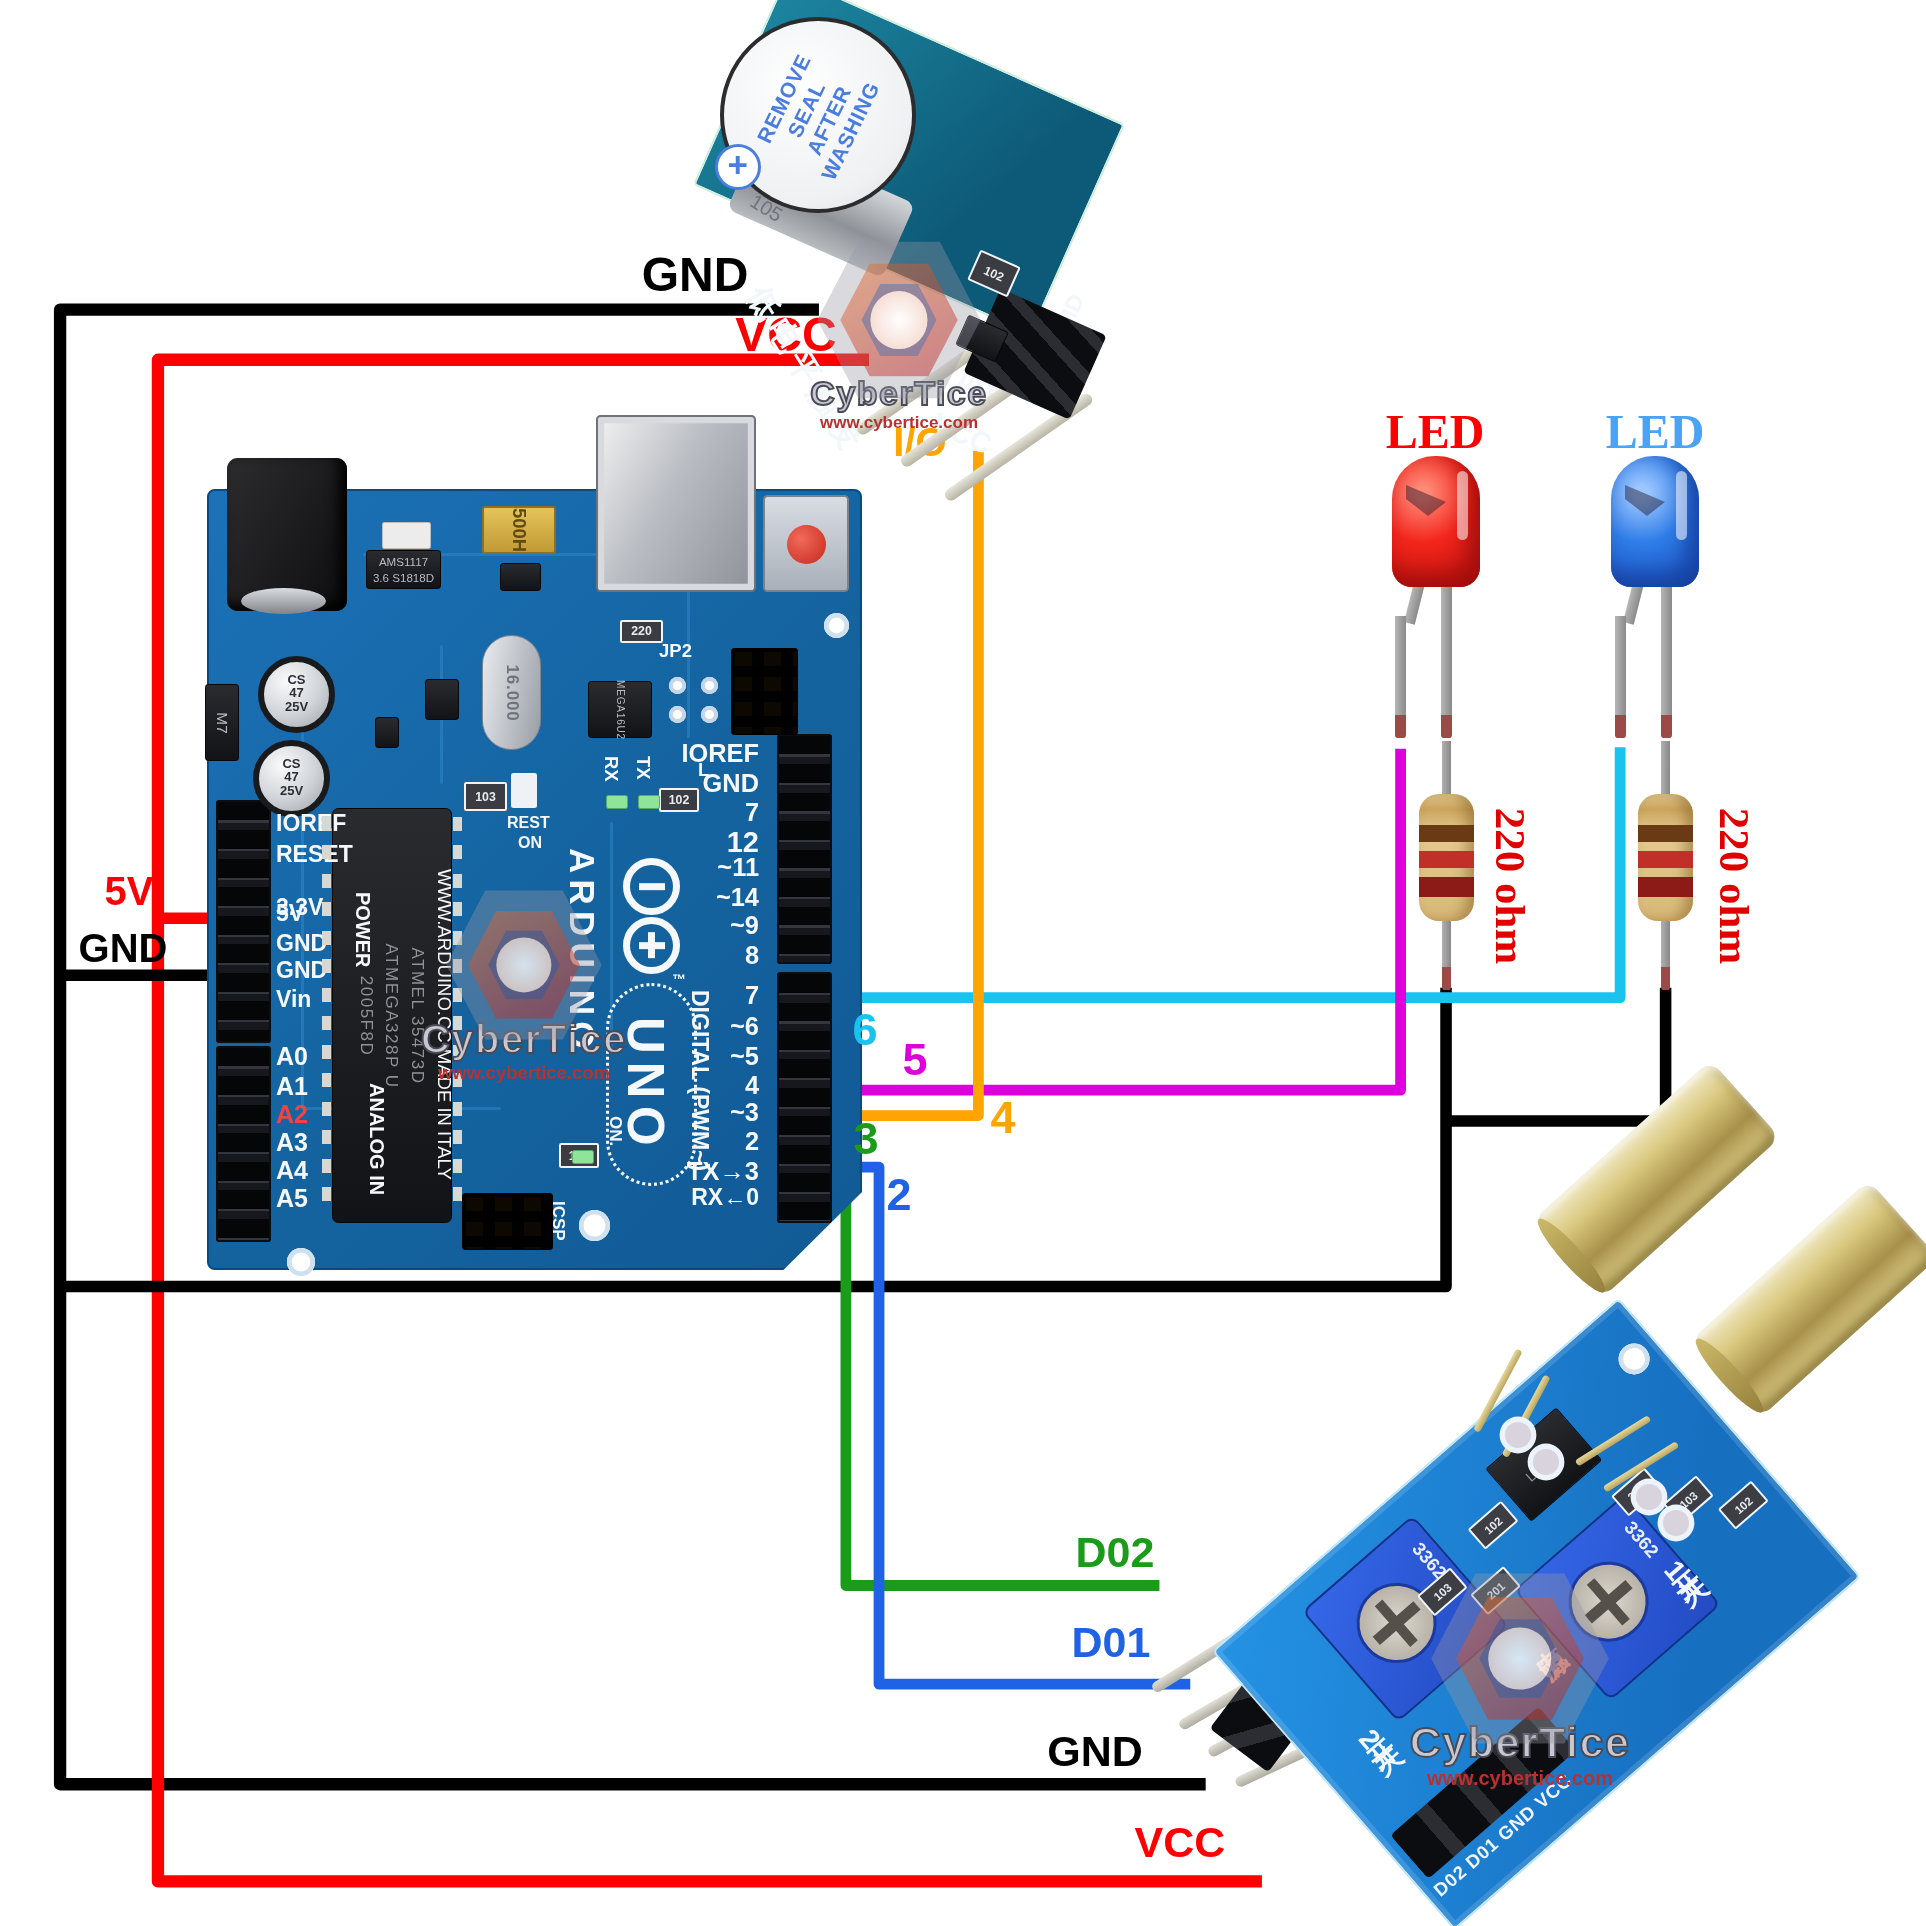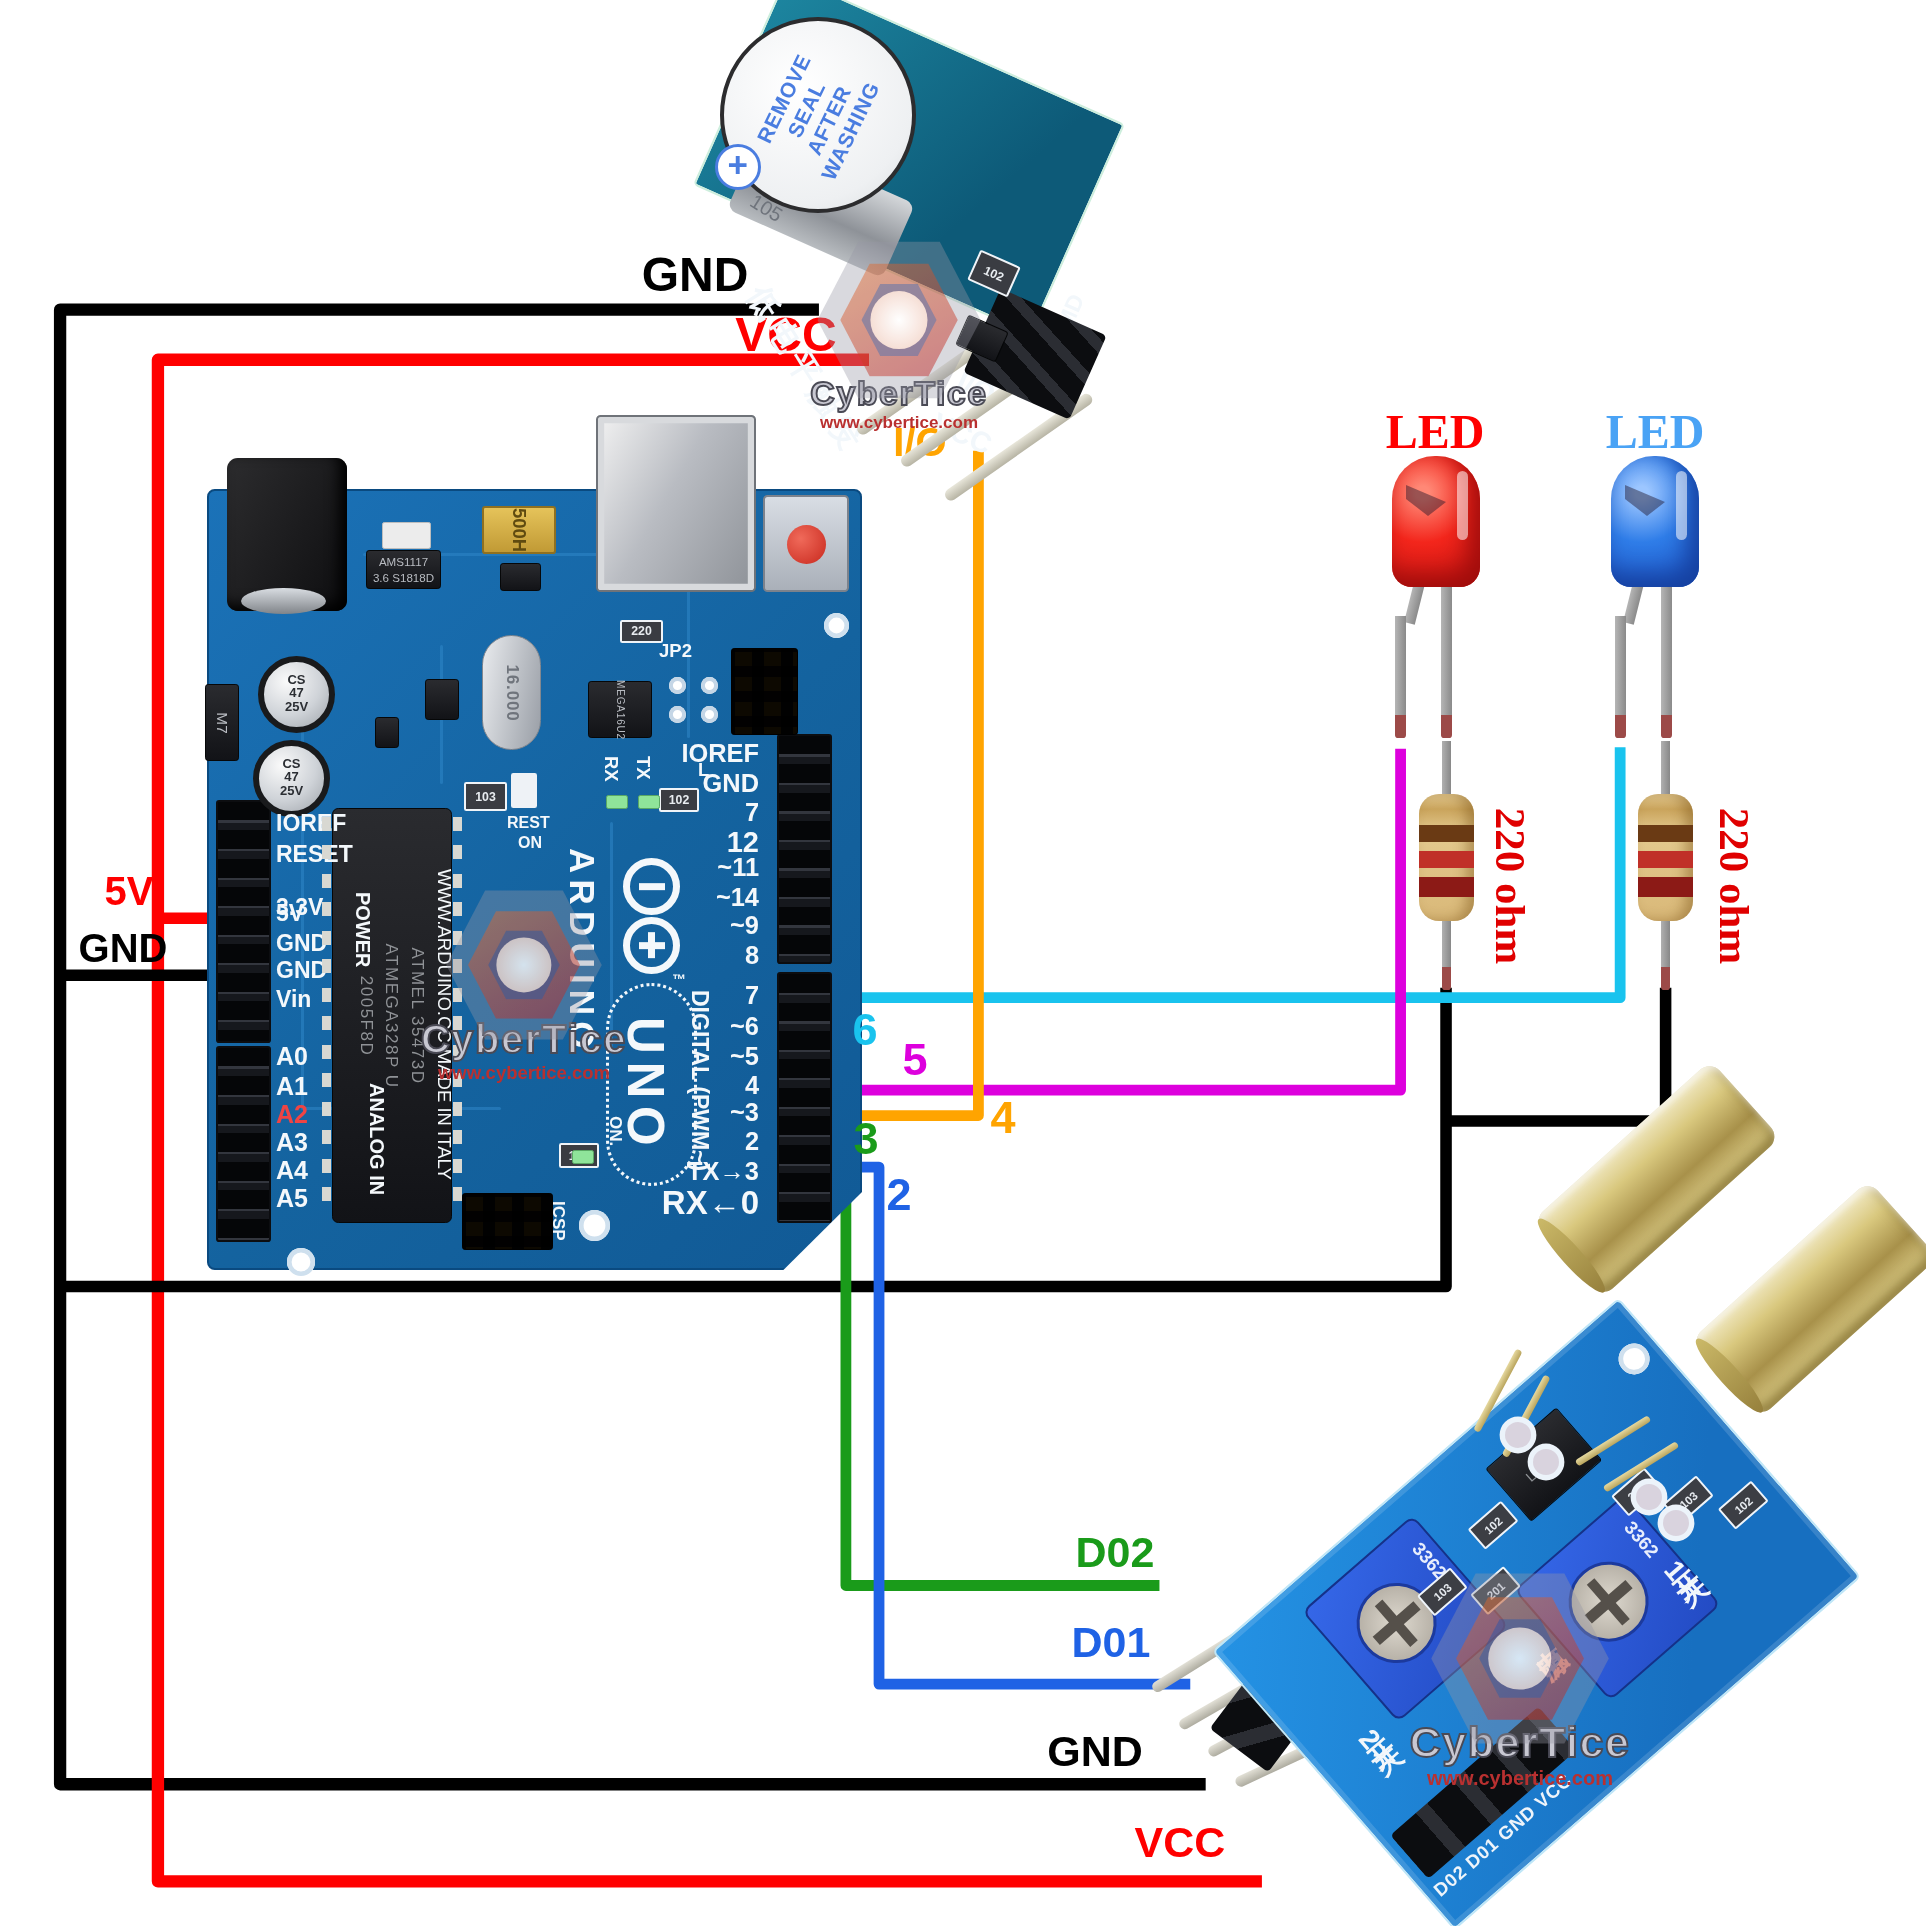--- a/index.html
+++ b/index.html
@@ -258,21 +258,21 @@
       <div class="pin" style="font-size: 25.4px; color: rgb(244, 248, 251); top: 885px; right: 1167px;">~14</div>
       <div class="pin" style="font-size: 25.4px; color: rgb(244, 248, 251); top: 913px; right: 1167px;">~9</div>
       <div class="pin" style="font-size: 25.4px; color: rgb(244, 248, 251); top: 943px; right: 1167px;">8</div>
       <div class="pin" style="font-size: 25.4px; color: rgb(244, 248, 251); top: 983px; right: 1167px;">7</div>
       <div class="pin" style="font-size: 25.4px; color: rgb(244, 248, 251); top: 1014px; right: 1167px;">~6</div>
       <div class="pin" style="font-size: 25.4px; color: rgb(244, 248, 251); top: 1044px; right: 1167px;">~5</div>
       <div class="pin" style="font-size: 25.4px; color: rgb(244, 248, 251); top: 1073px; right: 1167px;">4</div>
       <div class="pin" style="font-size: 25.4px; color: rgb(244, 248, 251); top: 1100px; right: 1167px;">~3</div>
       <div class="pin" style="font-size: 25.4px; color: rgb(244, 248, 251); top: 1129px; right: 1167px;">2</div>
       <div class="pin" style="font-size: 25.4px; color: rgb(244, 248, 251); top: 1159px; right: 1167px;">TX→3</div>
-      <div class="pin" style="font-size: 33px; color: rgb(244, 248, 251); top: 1186px; right: 1167px;">RX←0</div>
+      <div class="pin" style="font-size: 23px; color: rgb(244, 248, 251); top: 1186px; right: 1167px;">RX←0</div>
       <div class="pin" style="font-size: 23px; color: rgb(244, 248, 251); top: 812px; left: 276px;">IOREF</div>
       <div class="pin" style="font-size: 23px; color: rgb(244, 248, 251); top: 843px; left: 276px;">RESET</div>
       <div class="pin" style="font-size: 23px; color: rgb(244, 248, 251); top: 872px; left: 276px; margin-top: 24px;">3.3V</div>
       <div class="pin" style="font-size: 23px; color: rgb(244, 248, 251); top: 902px; left: 276px;">5V</div>
       <div class="pin" style="font-size: 23px; color: rgb(244, 248, 251); top: 932px; left: 276px;">GND</div>
       <div class="pin" style="font-size: 23px; color: rgb(244, 248, 251); top: 959px; left: 276px;">GND</div>
       <div class="pin" style="font-size: 23px; color: rgb(244, 248, 251); top: 988px; left: 276px;">Vin</div>
       <div class="pin" style="font-size: 25px; color: rgb(244, 248, 251); top: 1044px; left: 276px;">A0</div>
       <div class="pin" style="font-size: 25px; color: rgb(244, 248, 251); top: 1074px; left: 276px;">A1</div>
       <div class="pin" style="font-size: 25px; color: #ef4444; top: 1102px; left: 276px;">A2</div>

